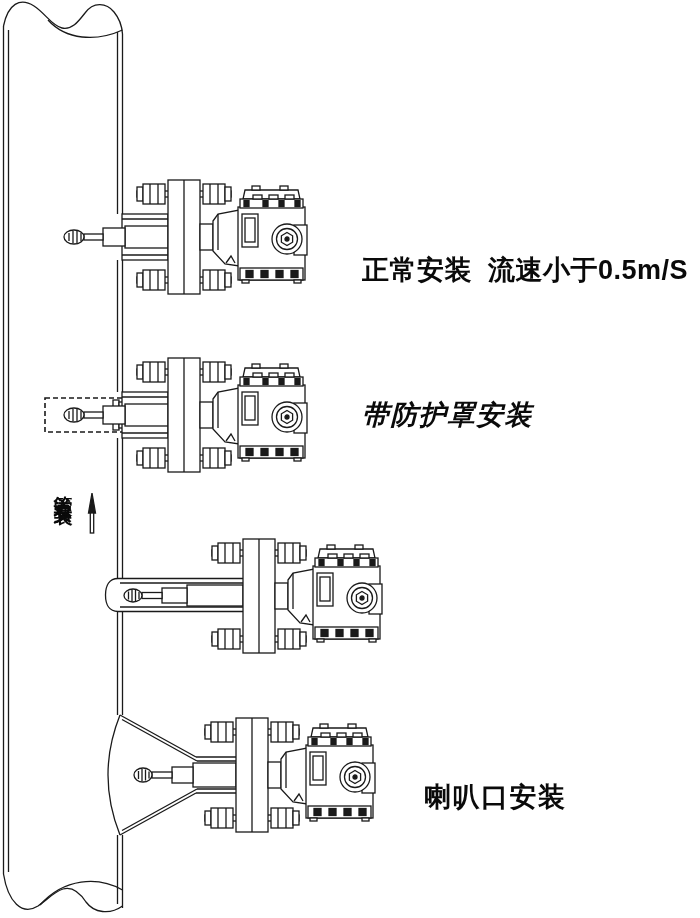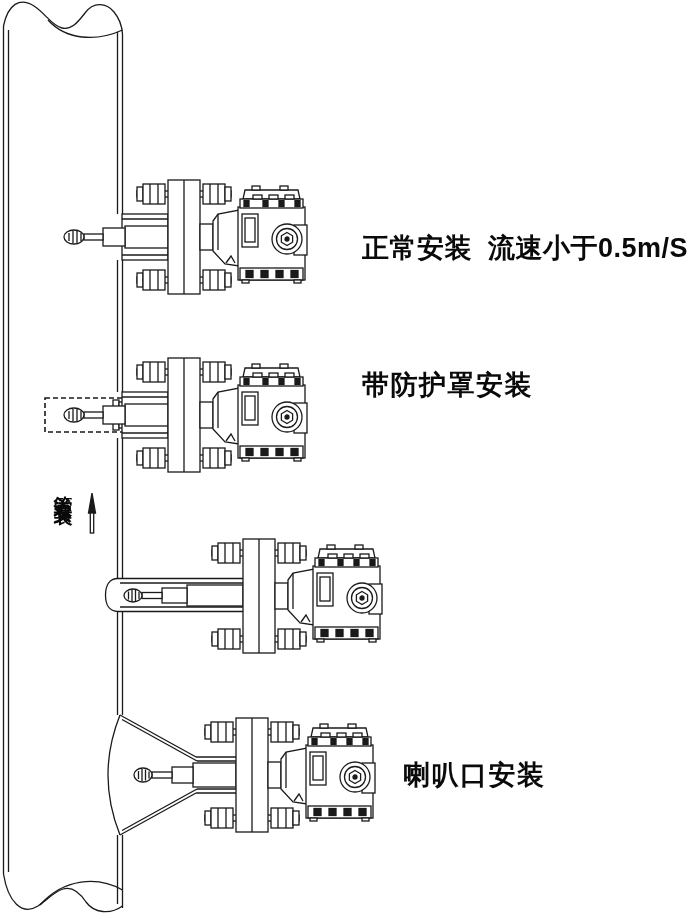--- a/index.html
+++ b/index.html
@@ -11,25 +11,26 @@
   #stage{position:absolute;left:0;top:0;width:700px;height:918px;}
   svg{position:absolute;left:0;top:0;}
   .lbl{
     position:absolute;
     font-weight:bold;
     font-size:27px;
     line-height:1;
     letter-spacing:1.5px;
     color:#0a0a0a;
     white-space:pre;
+    margin-top:22px;
   }
   .lbl1{left:362px;top:235px;letter-spacing:0.5px;}
-  .lbl2{left:362px;top:372px;}
+  .lbl2{left:362px;top:380px;font-style:italic;}
   .lbl3{left:377px;top:573px;}
-  .lbl4{left:366px;top:762px;padding-left:37px;}
+  .lbl4{left:387px;top:762px;padding-left:37px;}
   .vlabel{
     position:absolute;
     left:50px;top:481px;
     writing-mode:vertical-rl;
     text-orientation:upright;
     font-weight:bold;
     font-size:19px;
     letter-spacing:3px;
     color:#0a0a0a;
     white-space:pre;

